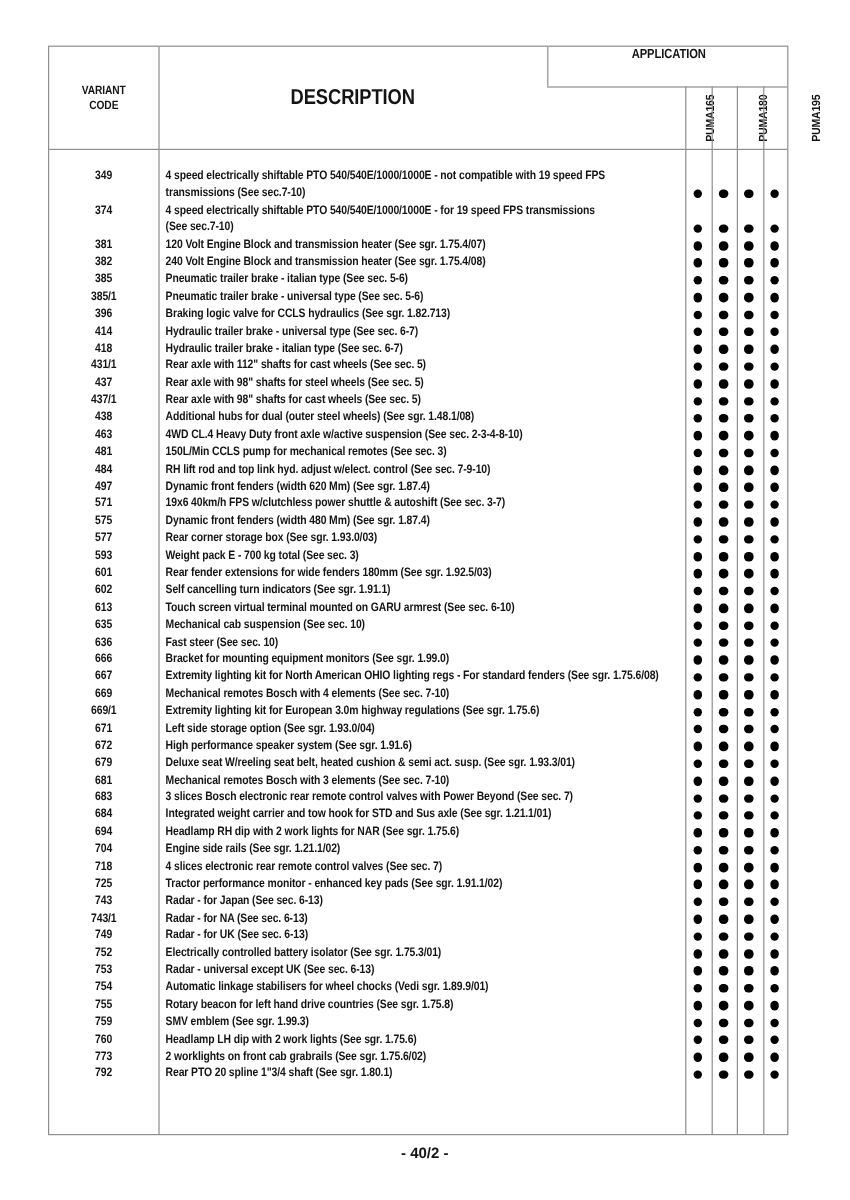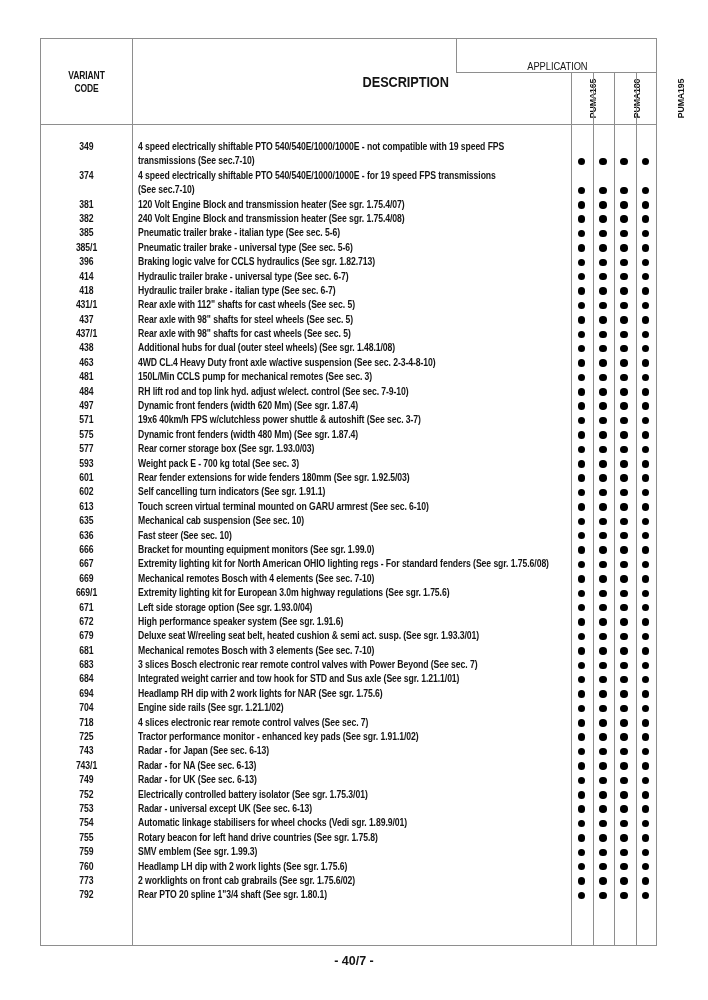--- a/index.html
+++ b/index.html
@@ -22,27 +22,27 @@
   }
   .gl{position:absolute;background:var(--border);}
   
   .hdr-variant{
     position:absolute;left:0;top:0;width:91px;height:85px;
     display:flex;align-items:center;justify-content:center;text-align:center;
     font-weight:bold;font-size:10px;line-height:13px;white-space:pre-line;
   }
   .hdr-desc{
     position:absolute;left:91px;top:0;width:324px;height:85px;
-    display:flex;align-items:center;justify-content:flex-end;
-    font-weight:bold;font-size:15px;letter-spacing:.3px;
+    display:flex;align-items:center;justify-content:center;
+    font-weight:bold;font-size:18px;letter-spacing:.3px;
   }
   .hdr-app{
     position:absolute;left:415px;top:0;width:202px;height:33px;
-    display:flex;align-items:flex-end;justify-content:center;
-    font-weight:normal;font-size:11px;
+    display:flex;align-items:flex-start;justify-content:center;
+    font-weight:bold;font-size:11px;
   }
   .models{
     position:absolute;left:530px;top:33px;width:87px;height:52px;display:flex;
   }
   .mcell{flex:1 1 0;display:flex;align-items:center;justify-content:center;overflow:visible;}
   .mcell .rot{
     display:inline-block;white-space:nowrap;font-weight:bold;font-size:9.8px;
     transform:rotate(-90deg) scaleX(0.9);letter-spacing:-0.2px;
   }
   
@@ -1176,14 +1176,14 @@
               <span class="dot"></span>
             </div>
             <div class="acell">
               <span class="dot"></span>
             </div>
           </div>
   </div>
 </div>
   </div>
 
-  <div class="footer">- 40/7 -</div>
+  <div class="footer">- 40/2 -</div>
 </div>
 
 </body></html>

